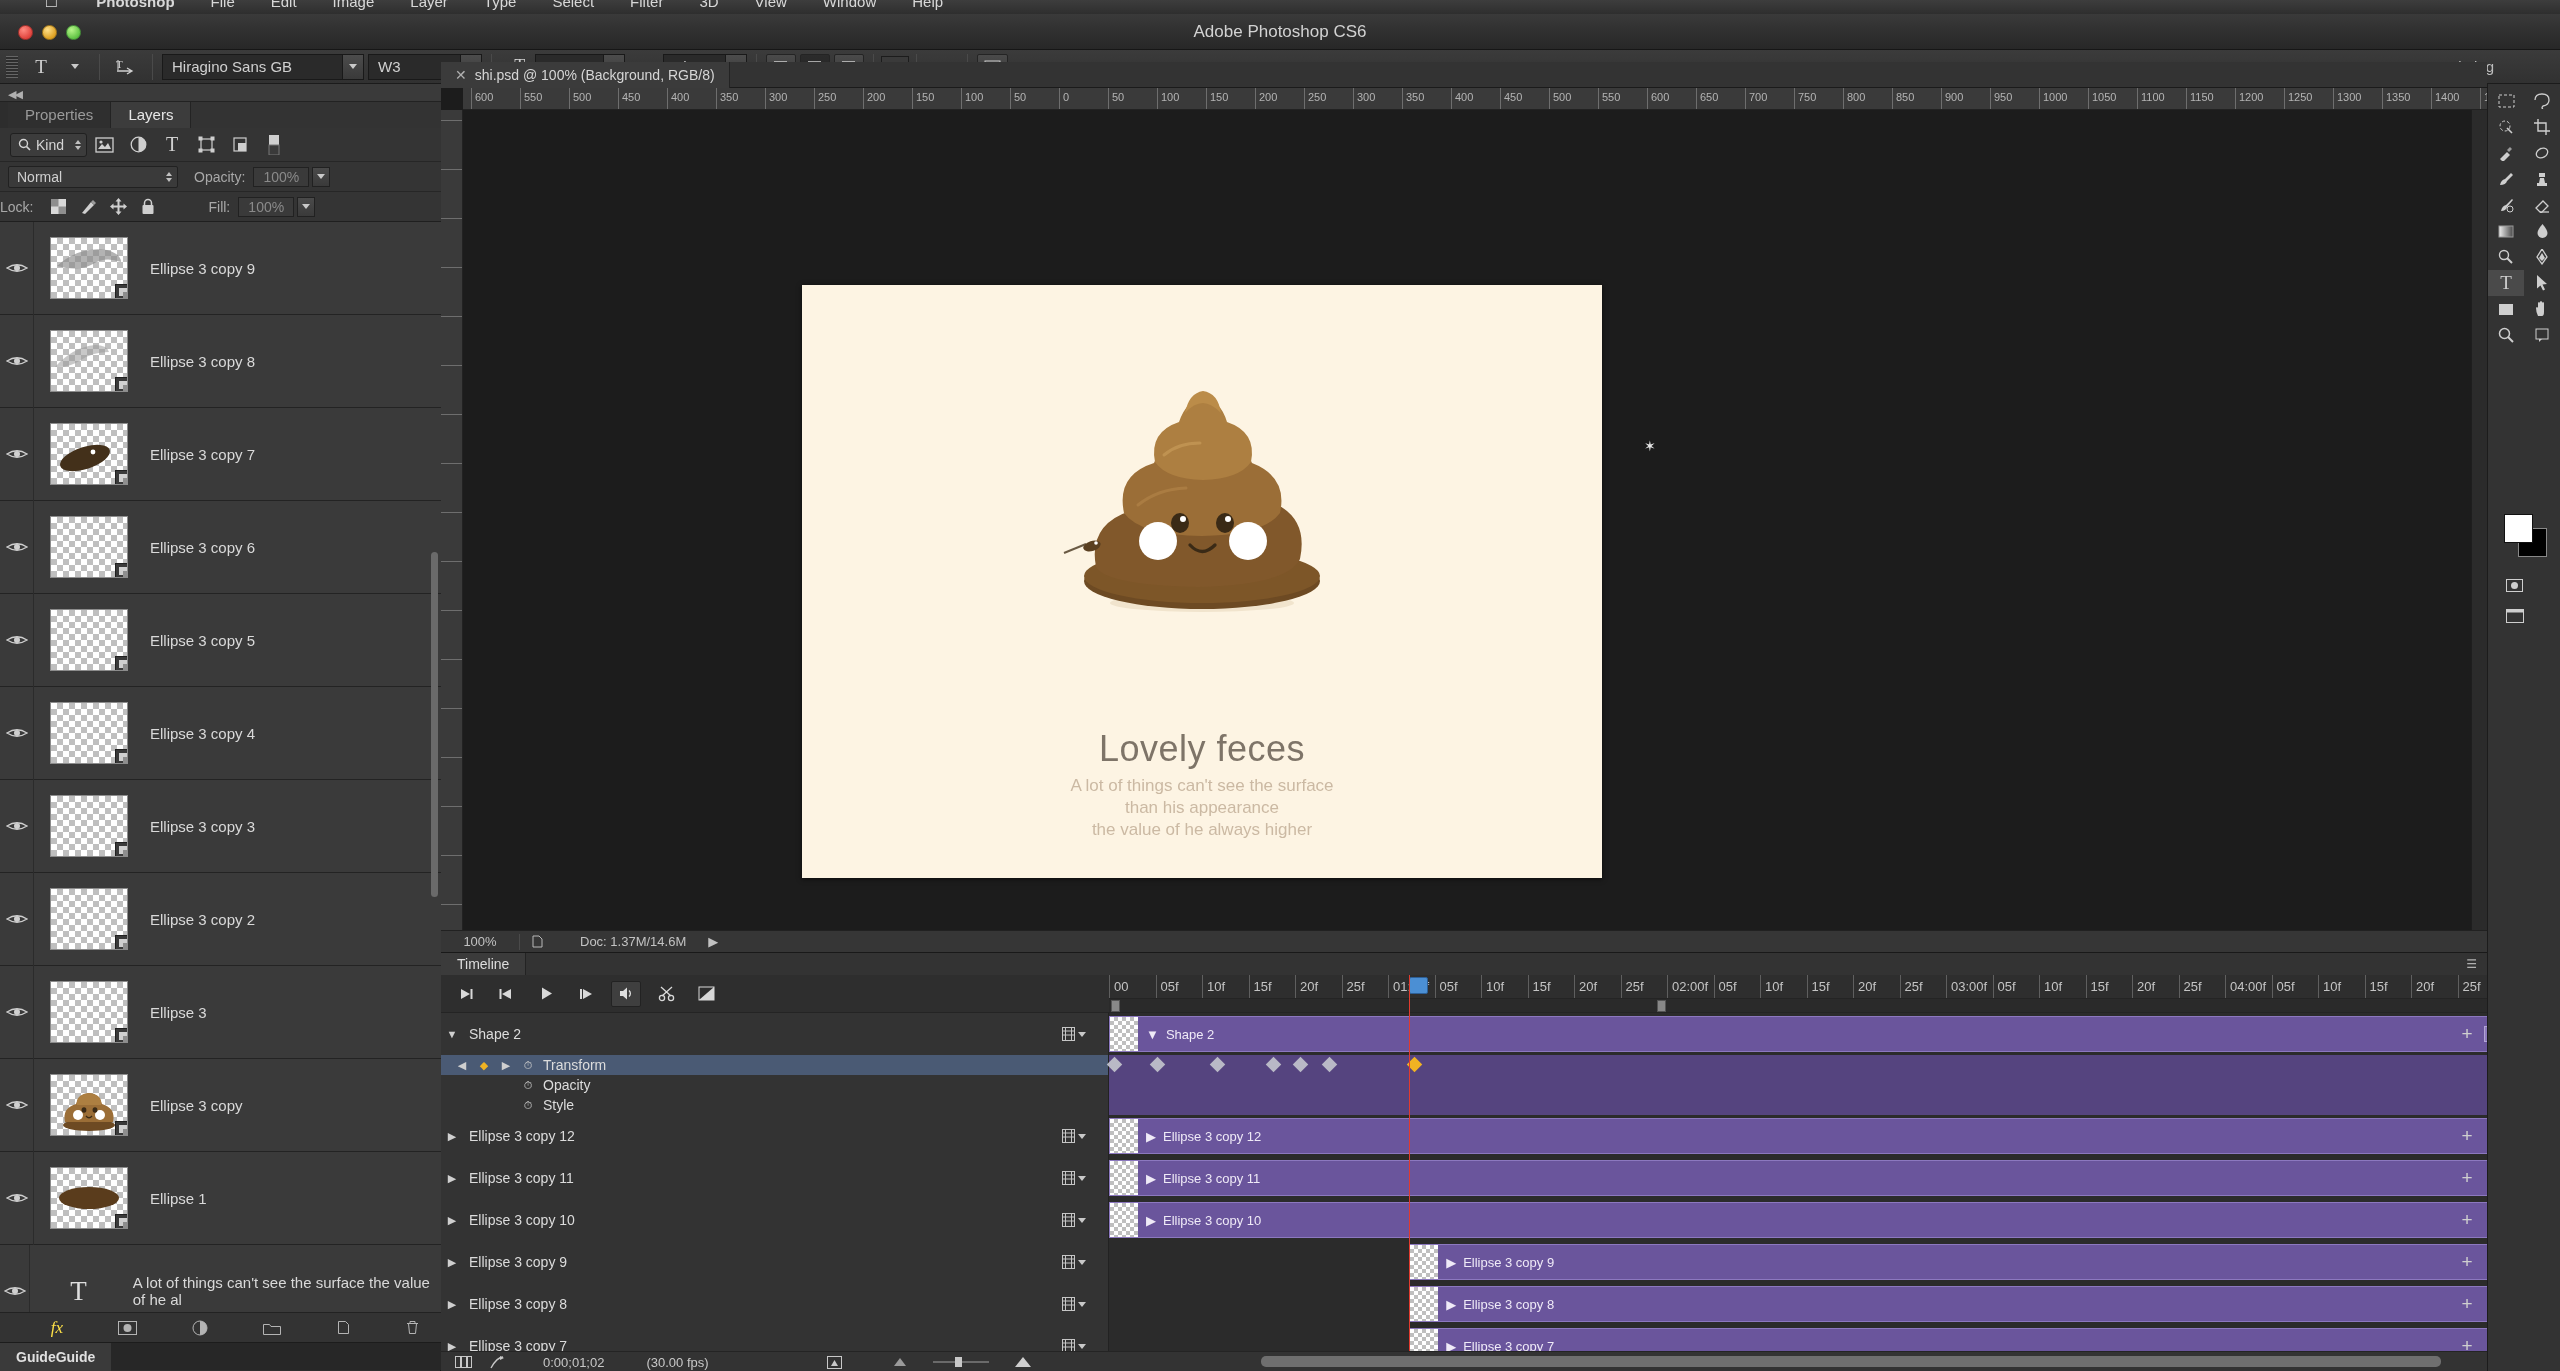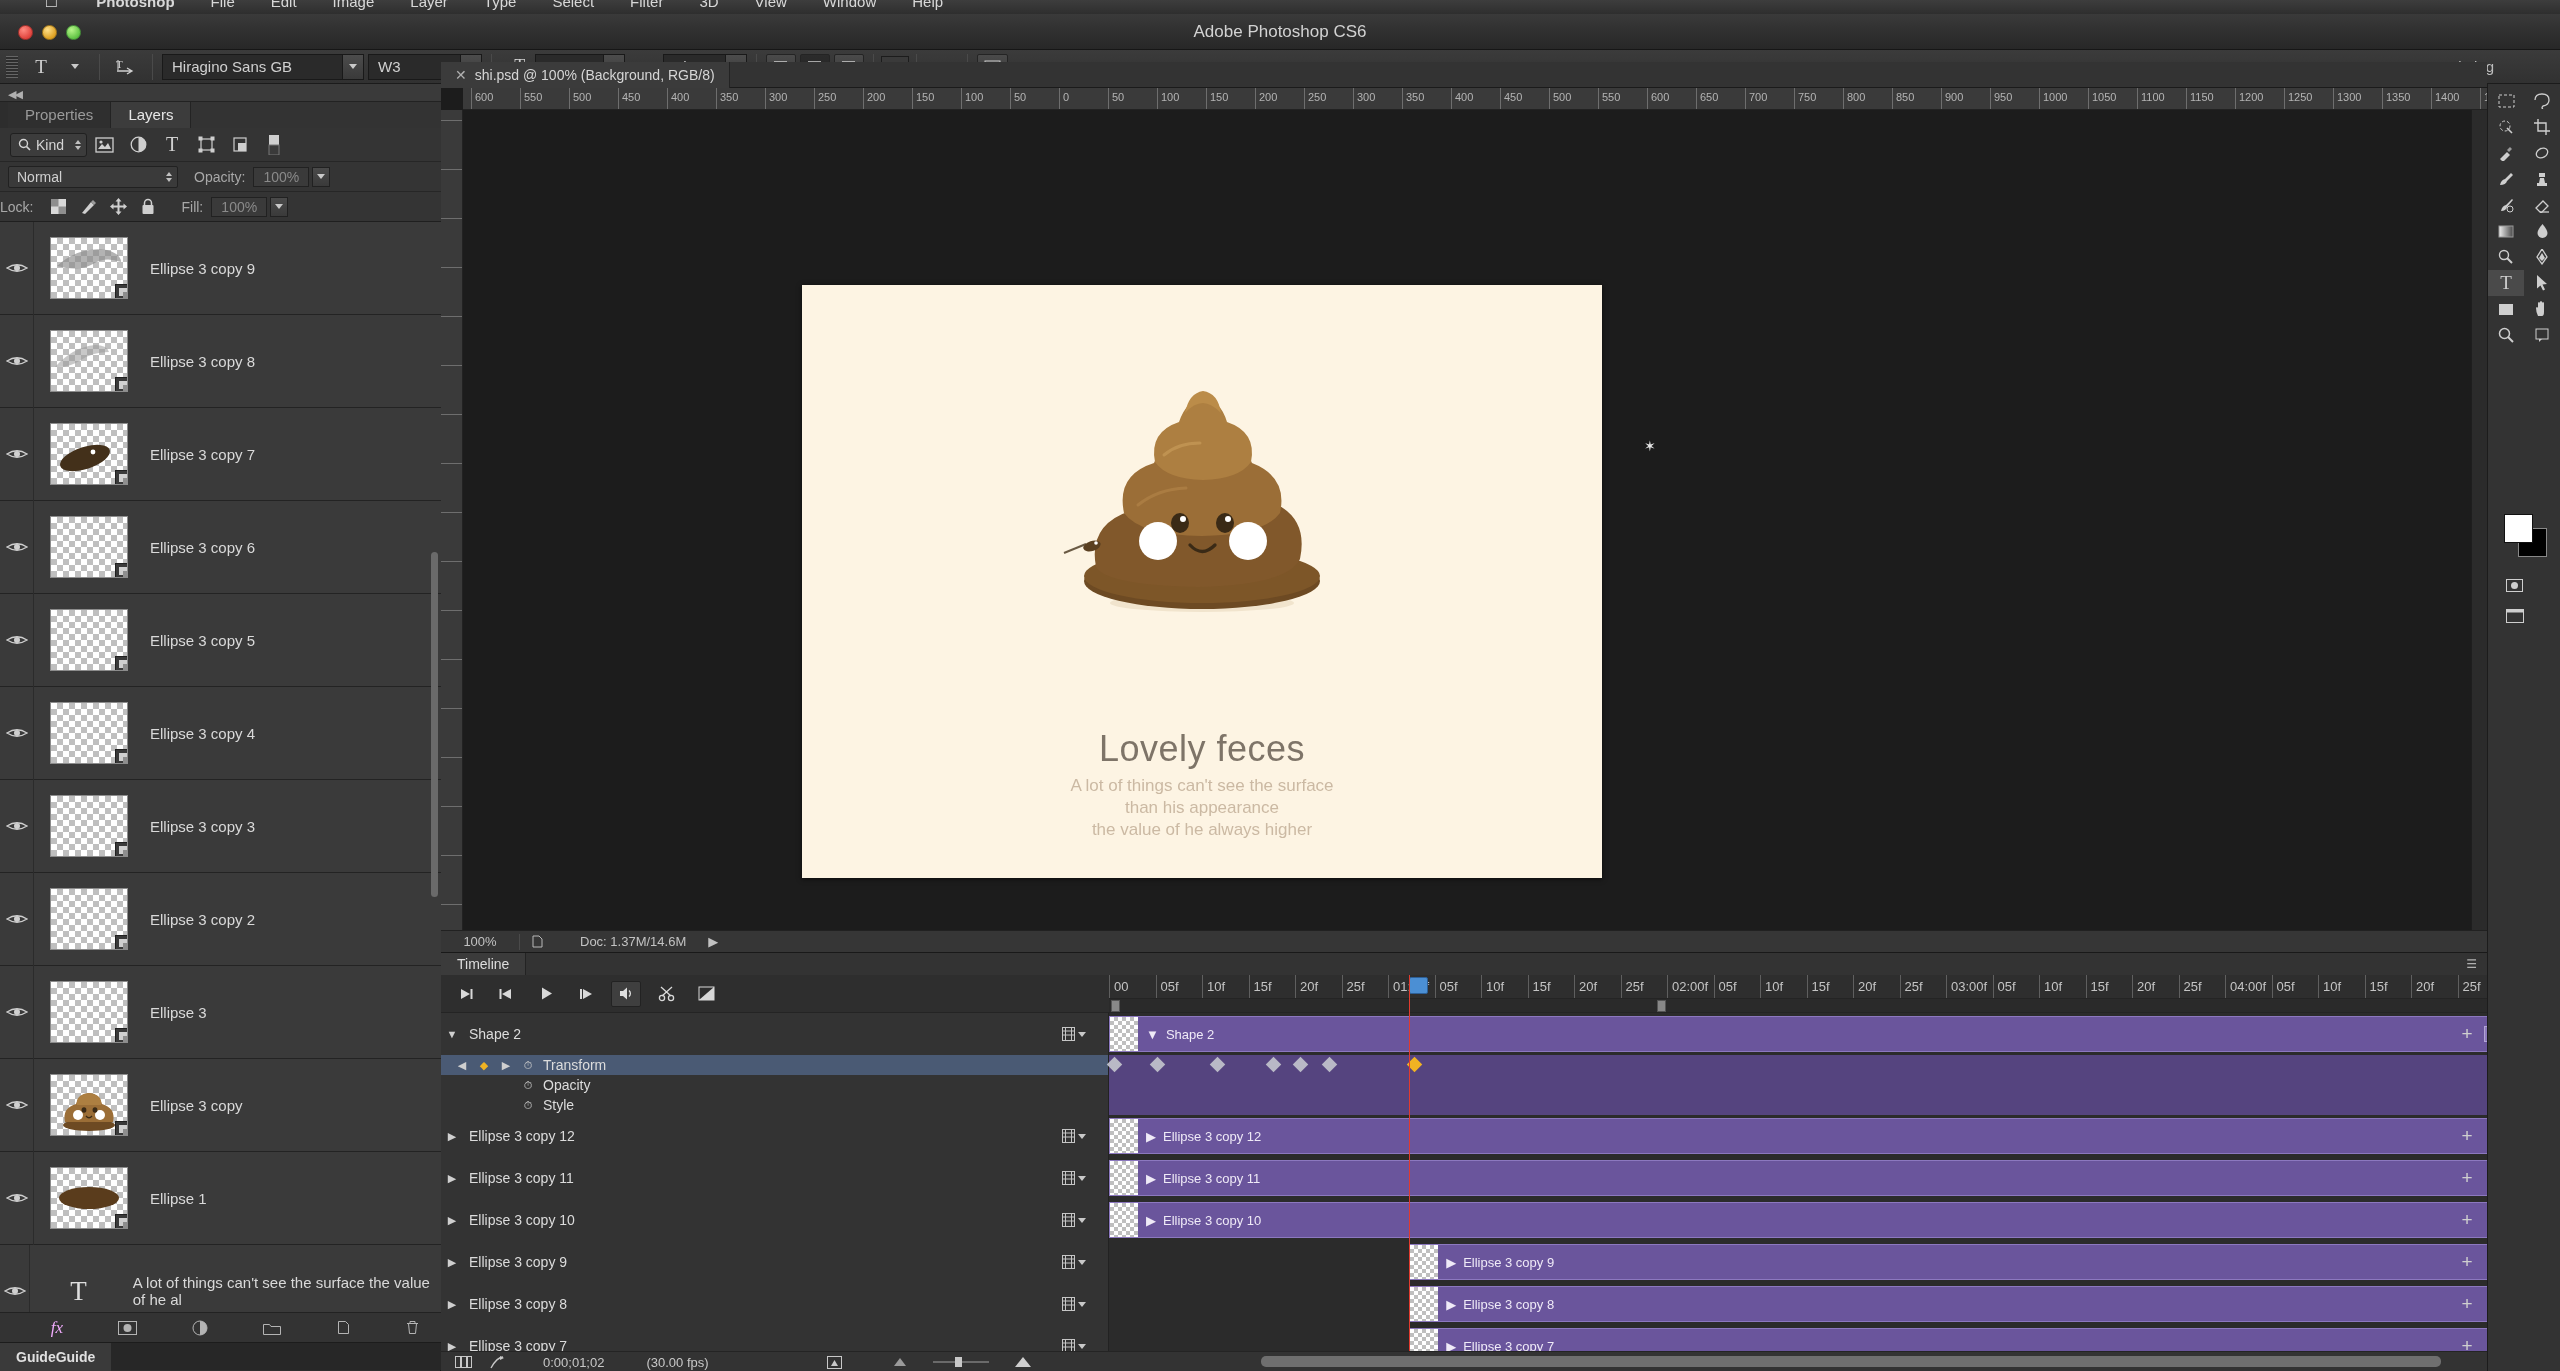--- a/index.html
+++ b/index.html
@@ -133,21 +133,21 @@
   }
   .lname{ font-size:15px; color:#d9d9d9; padding-left:6px; }
   .tglyph{ width:72px; text-align:center; font-family:"Liberation Serif", serif; font-size:27px; color:#dedede;}
   #layer-scrollbar{ position:absolute; right:3px; top:330px; width:7px; height:345px; background:#6a6a6a; border-radius:4px;}
 
   #lp-bottom{
     position:absolute; left:0; top:1228px; width:441px; height:30px; background:#333;
     display:flex; align-items:center; justify-content:flex-end; gap:22px; padding-right:22px;
     border-top:1px solid #222;
   }
-  .lb-ico{ color:#f0abfc; font-size:16px;margin-left:33px; }
+  .lb-ico{ color:#fde047; font-size:16px;margin-left:33px; }
   #guideguide-tab{
     position:absolute; left:0; top:1258px; width:441px; height:28px; background:#272727;
     display:flex; align-items:center; border-top:1px solid #1c1c1c;
   }
   #guideguide-tab .gg{ height:28px; line-height:28px; padding:0 16px; background:#3a3a3a; color:#e0e0e0; font-size:14px; font-weight:bold;}
 
   
   #doc-area{ left:441px; top:62px; width:2046px; height:890px; background:#1c1c1c; }
   #doc-tabbar{
     position:absolute; left:0; top:0; width:2046px; height:26px; background:#333;
@@ -469,21 +469,21 @@
       <svg width="17" height="17">
           <path d="M8.5 0 l3 3.5h-2v4h4v-2l3.5 3-3.5 3v-2h-4v4h2l-3 3.5-3-3.5h2v-4h-4v2L0 8.5 3.5 5.5v2h4v-4h-2z" fill="#cfcfcf"></path>
         </svg>
       </span>
     <span class="lock-ico">
       <svg width="14" height="17">
           <path d="M3.5 7V5a3.5 3.5 0 0 1 7 0v2" fill="none" stroke="#cfcfcf" stroke-width="1.5"></path>
           <rect x="1.5" y="7" width="11" height="9" rx="1" fill="#cfcfcf"></rect>
         </svg>
       </span>
-    <span class="op-lbl" style="margin-left:18px;">Fill:</span>
+    <span class="op-lbl" style="margin-left:45px;">Fill:</span>
     <span class="op-val">100%</span>
     <span class="op-arw">
         <span class="caret-d"></span>
       </span>
   </div>
 
   <div id="layerlist">
 
     <div class="layer-row">
         <div class="eye-cell">

